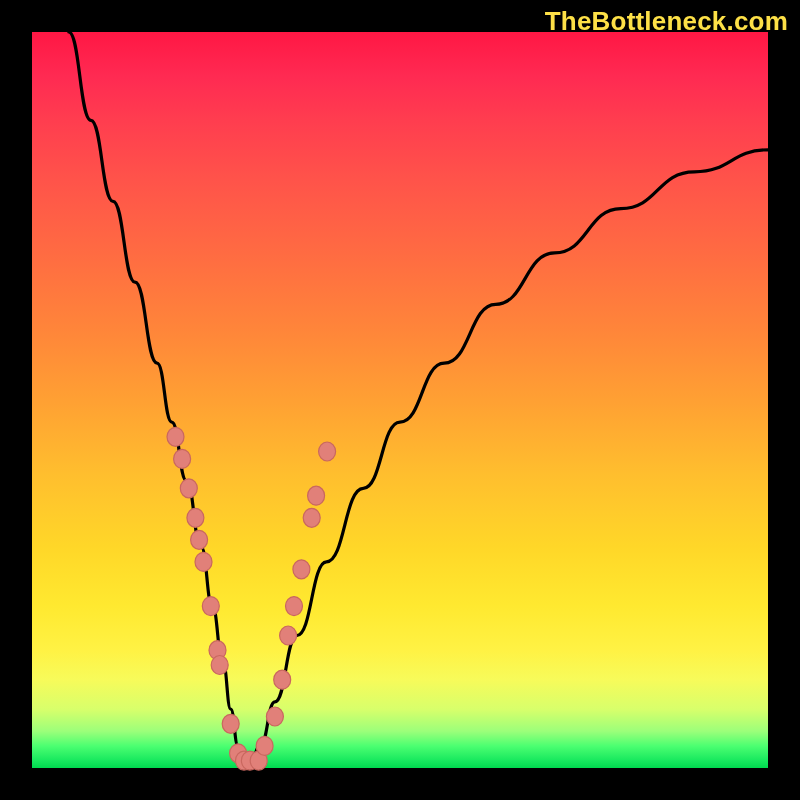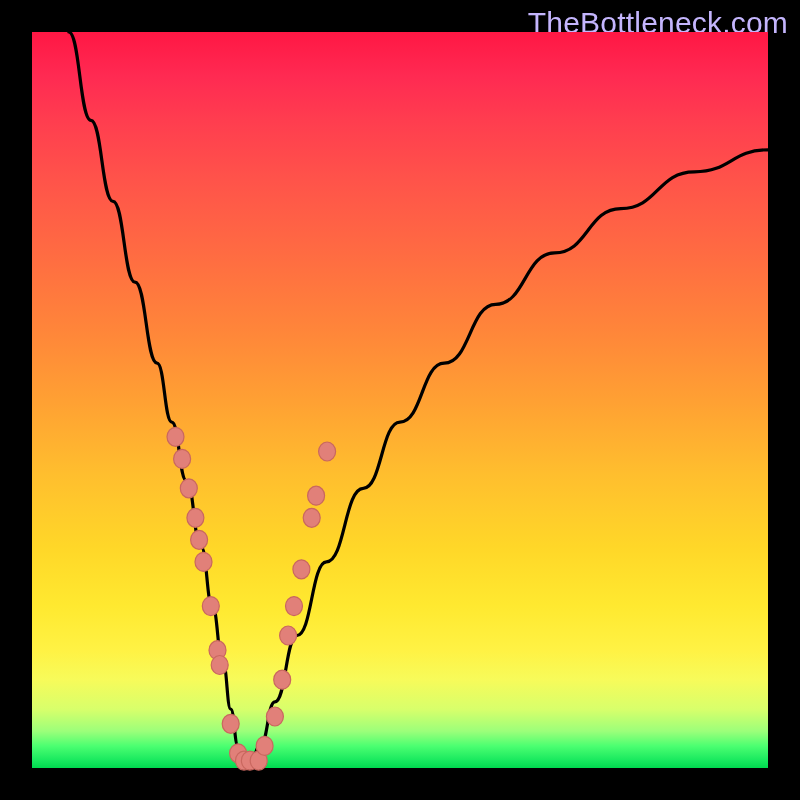--- a/index.html
+++ b/index.html
@@ -44,24 +44,24 @@
       #9cff7a 95%,
       #4cff71 97%,
       #17e85e 99%,
       #00d94f 100%
     );
   }
   .watermark {
     position: absolute;
     top: 6px;
     right: 12px;
-    color: #c4b5fd;
-    font-size: 30px;
+    color: #fde047;
+    font-size: 26px;
     letter-spacing: 0.2px;
-    font-weight: 400;
+    font-weight: 700;
     user-select: none;
   }
   svg.curve {
     position: absolute;
     left: 0;
     top: 0;
     width: 736px;
     height: 736px;
     overflow: visible;
   }

